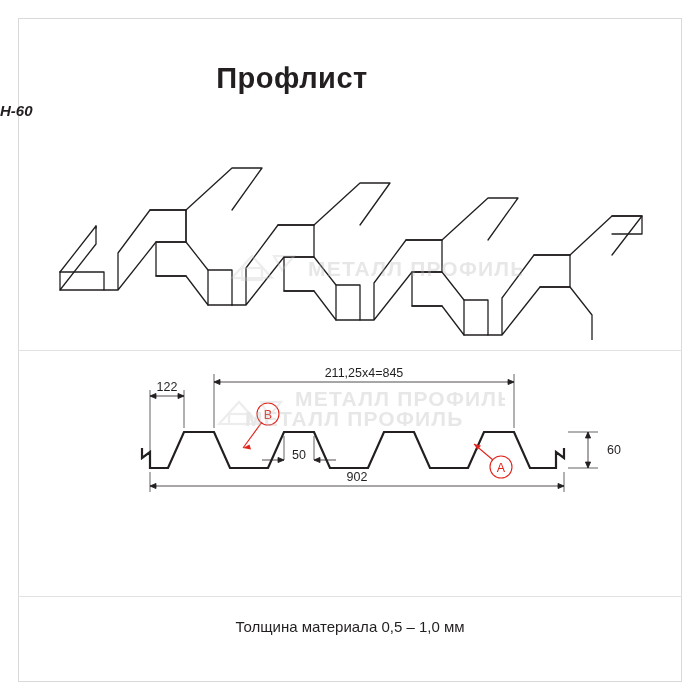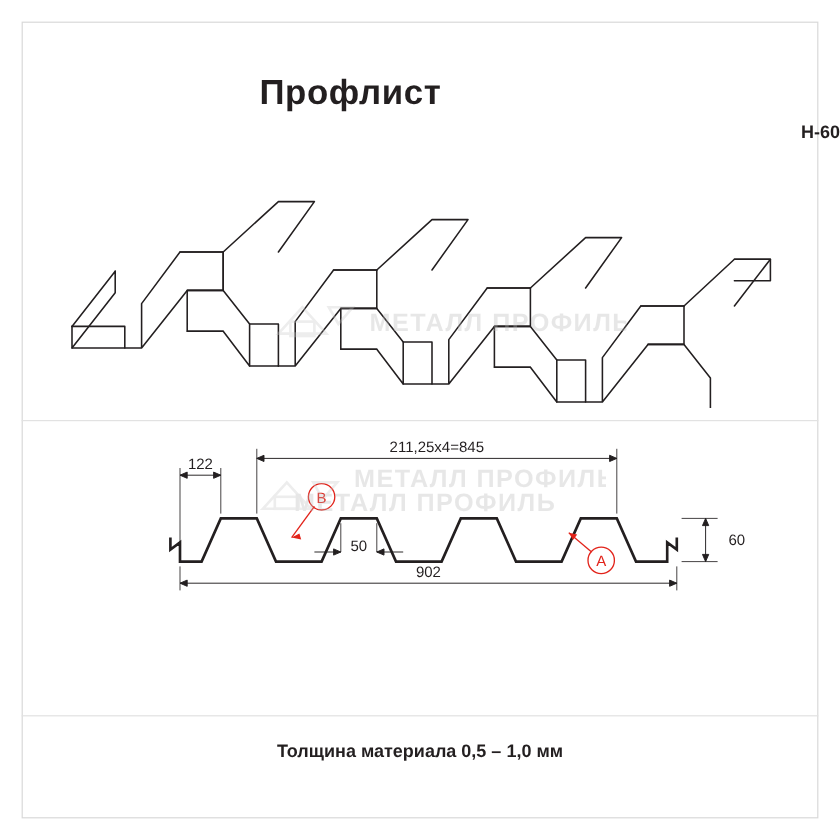--- a/index.html
+++ b/index.html
@@ -38,32 +38,33 @@
     text-align: center;
     font-size: 29px;
     font-weight: bold;
     letter-spacing: 0.5px;
   }
   .subtitle {
     position: absolute;
     top: 102px;
     left: 0;
     width: 700px;
-    text-align: right;
+    text-align: left;
     font-size: 15px;
     font-weight: bold;
+    font-style: italic;
   }
   .footer {
     position: absolute;
     top: 618px;
     left: 0;
     width: 700px;
     text-align: center;
     font-size: 15px;
-    font-weight: bold;
+    font-weight: normal;
   }
   .divider {
     position: absolute;
     left: 18px;
     width: 664px;
     height: 1px;
     background: #e2e2e2;
   }
   .divider.top { top: 350px; }
   .divider.bottom { top: 596px; }

